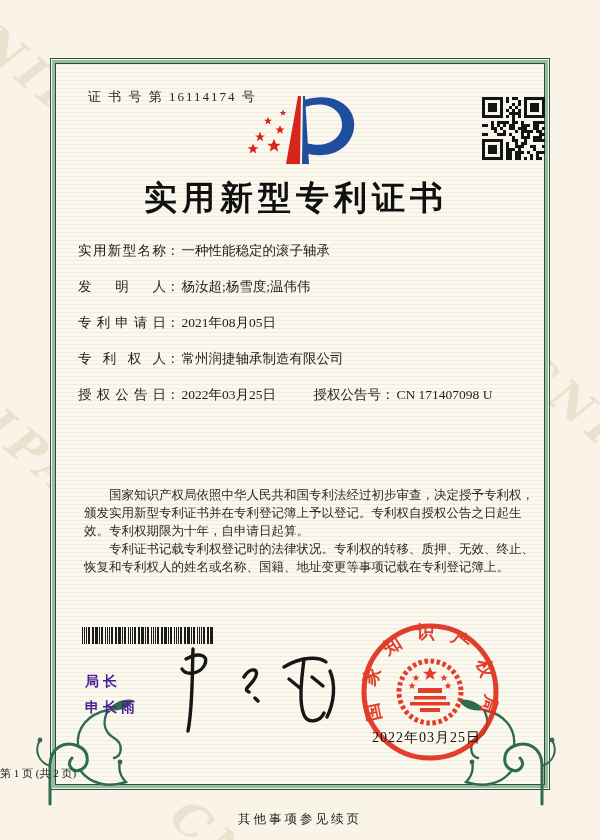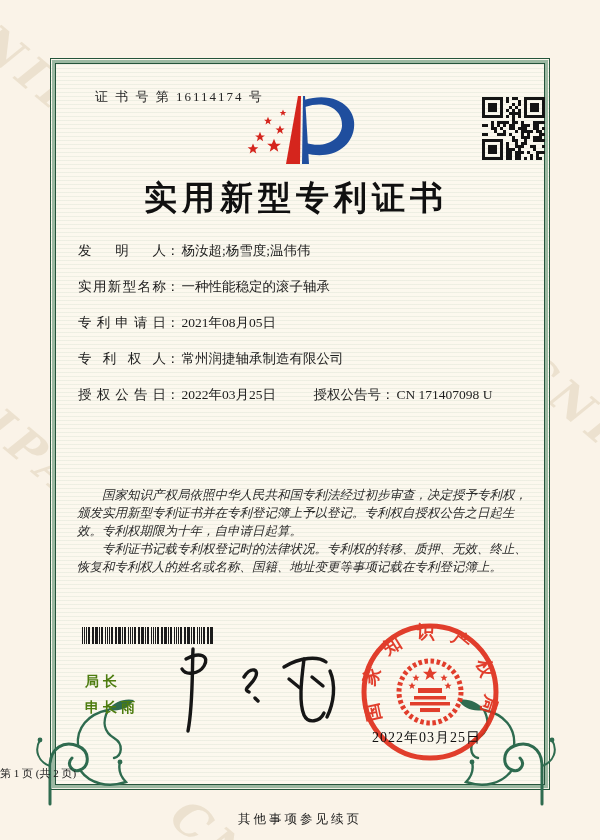--- a/index.html
+++ b/index.html
@@ -17,36 +17,36 @@
   .frame{
     position:absolute;left:50px;top:58px;width:498px;height:730px;z-index:1;
     border:1px solid #24543b;
     background:
       repeating-linear-gradient(0deg, rgba(70,130,95,0.08) 0 1px, rgba(0,0,0,0) 1px 4px),
       #fcf8ee;
   }
   .frame::before{content:"";position:absolute;inset:1px;border:3px solid #9cb9a2;pointer-events:none;}
   .frame::after{content:"";position:absolute;inset:4px;border:1px solid #24543b;pointer-events:none;}
   .abs{position:absolute;z-index:3;}
-  .certno{left:95px;top:88px;font-size:13px;letter-spacing:2px;color:#262626;}
+  .certno{left:88px;top:88px;font-size:13px;letter-spacing:2px;color:#262626;}
   .title{
     left:0;top:176px;width:592px;text-align:center;
     font-size:33px;font-weight:bold;letter-spacing:5px;color:#101010;
   }
   .fields{left:78px;top:242px;width:460px;font-size:13.5px;}
   .frow{height:36px;white-space:nowrap;}
   .flabel{display:inline-block;width:88px;text-align:justify;text-align-last:justify;vertical-align:top;color:#1c1c1c;}
   .fcolon{display:inline-block;margin-right:2px;}
   .fvalue{color:#1c1c1c;}
   .pair2{margin-left:34px;}
-  .paras{left:77px;top:486px;width:450px;font-size:12.5px;line-height:18px;color:#2a2a2a;font-style:italic;}
+  .paras{left:84px;top:486px;width:450px;font-size:12.5px;line-height:18px;color:#2a2a2a;}
   .paras p{margin:0;text-indent:2em;}
   .barcode{left:80px;top:627px;}
   .signer{left:85px;top:668px;font-family:"Liberation Sans","DejaVu Sans",sans-serif;
-          font-size:14px;font-weight:bold;letter-spacing:4px;color:#4d7c0f;line-height:26px;}
+          font-size:14px;font-weight:bold;letter-spacing:4px;color:#4c1d95;line-height:26px;}
   .signature{left:158px;top:643px;z-index:4;}
   .seal{left:356px;top:618px;z-index:4;opacity:0.93;}
   .sealdate{left:372px;top:729px;z-index:5;font-size:14px;letter-spacing:1px;color:#111;}
   .pagenum{left:0;top:766px;width:600px;font-size:11px;color:#222;}
   .contnote{left:0;top:800px;width:600px;text-align:center;font-size:12.5px;letter-spacing:3px;color:#1c1c1c;z-index:2;margin-top:11px;}
   .flourish{position:absolute;z-index:2;}
   .fl-left{left:28px;top:694px;}
   .fl-right{left:452px;top:694px;transform:scaleX(-1);}
   .logo{left:238px;top:86px;}
   .qr{left:482px;top:97px;}
@@ -335,24 +335,24 @@
     <rect x="9" y="60" width="3" height="3" fill="#141414"></rect>
     <rect x="12" y="60" width="3" height="3" fill="#141414"></rect>
     <rect x="15" y="60" width="3" height="3" fill="#141414"></rect>
     <rect x="18" y="60" width="3" height="3" fill="#141414"></rect>
   </svg>
 
 <div class="abs title">实用新型专利证书</div>
 
 <div class="abs fields">
   <div class="frow">
-    <span class="flabel">发明人</span><span class="fcolon">：</span><span class="fvalue">杨汝超;杨雪度;温伟伟</span>
+    <span class="flabel">实用新型名称</span><span class="fcolon">：</span><span class="fvalue">一种性能稳定的滚子轴承</span>
   </div>
   <div class="frow">
-    <span class="flabel">实用新型名称</span><span class="fcolon">：</span><span class="fvalue">一种性能稳定的滚子轴承</span>
+    <span class="flabel">发明人</span><span class="fcolon">：</span><span class="fvalue">杨汝超;杨雪度;温伟伟</span>
   </div>
   <div class="frow">
     <span class="flabel">专利申请日</span><span class="fcolon">：</span><span class="fvalue">2021年08月05日</span>
   </div>
   <div class="frow">
     <span class="flabel">专利权人</span><span class="fcolon">：</span><span class="fvalue">常州润捷轴承制造有限公司</span>
   </div>
   <div class="frow">
     <span class="flabel">授权公告日</span><span class="fcolon">：</span><span class="fvalue">2022年03月25日</span>
     <span class="pair2">

